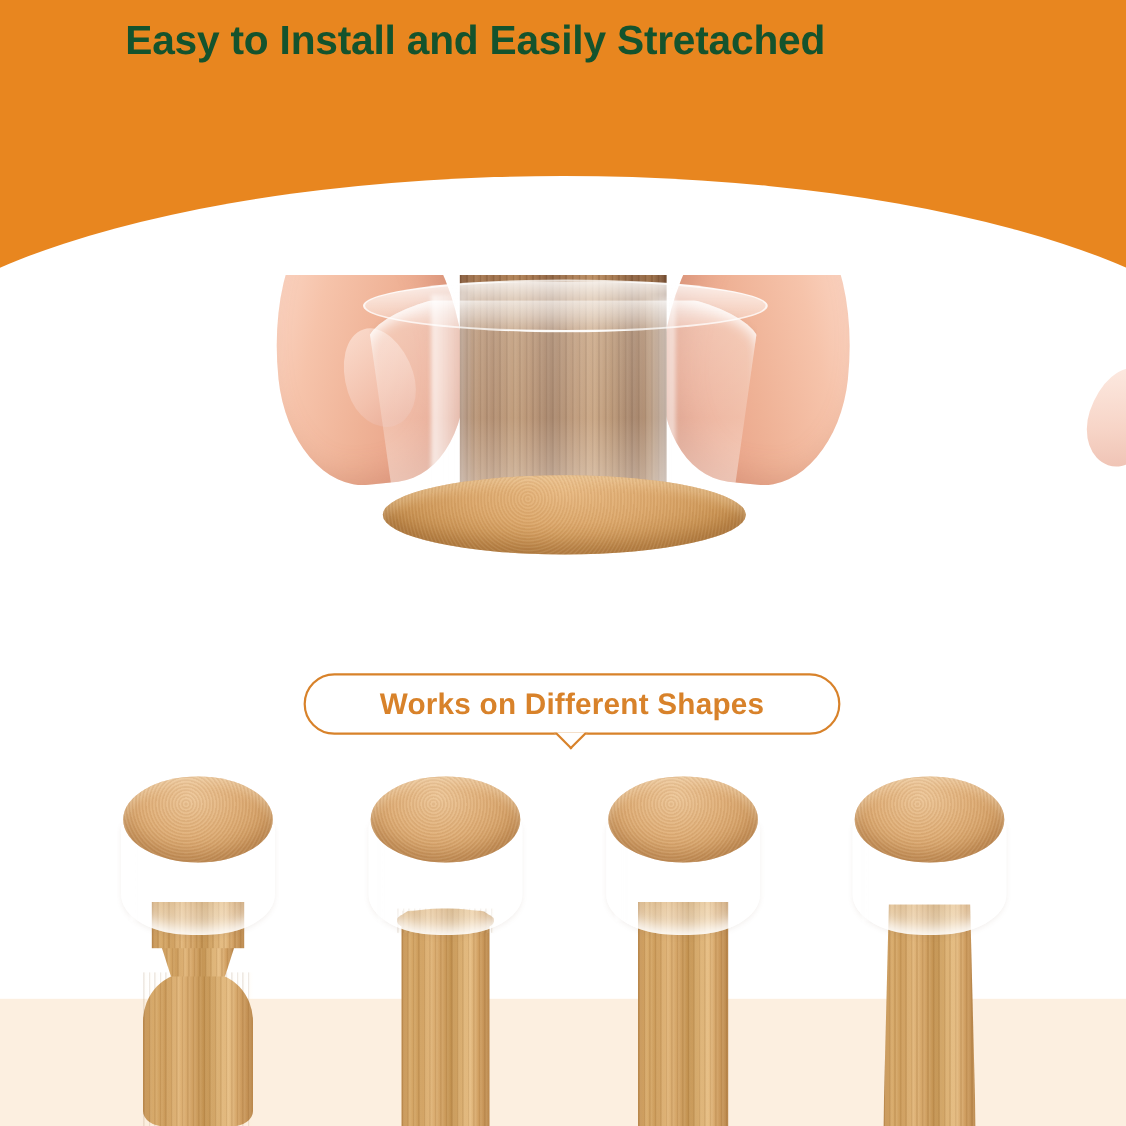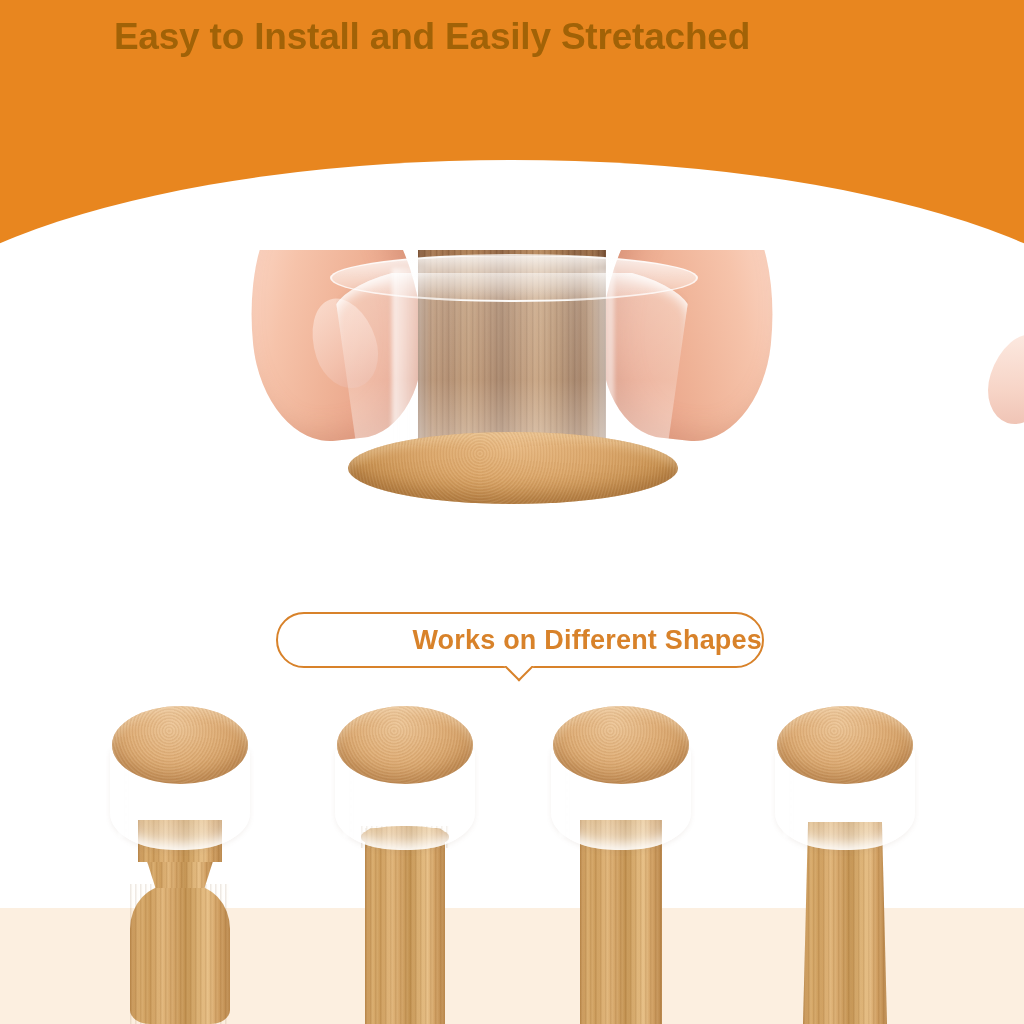--- a/index.html
+++ b/index.html
@@ -12,21 +12,21 @@
   
   .banner{position:absolute;left:0;top:0;width:1024px;height:250px;overflow:hidden;z-index:5;}
   .banner-fill{position:absolute;left:0;top:0;width:1024px;height:250px;background:#E8861F;}
   
   .banner-cut{
     position:absolute;left:-130px;top:160px;width:1284px;height:420px;
     background:#ffffff;border-radius:50%;
   }
   .banner-text{
     position:absolute;left:0;top:14px;width:864px;
-    text-align:center;color:#a16207;font-weight:bold;
+    text-align:center;color:#14532d;font-weight:bold;
     font-size:37px;line-height:45px;letter-spacing:-0.2px;z-index:3;
     pointer-events:none;
   }
   .banner-text .l2{display:block;}
 
   
   .hero{position:absolute;left:232px;top:150px;width:560px;height:370px;z-index:2;}
 
   
   .hero-leg{
@@ -110,21 +110,21 @@
     background:repeating-radial-gradient(circle at 40% 30%,
       rgba(150,95,40,.09) 0px, rgba(150,95,40,.09) 1px,
       rgba(255,235,205,.10) 2px, rgba(255,235,205,0) 3px);
   }
 
   
   .badge-wrap{position:absolute;left:276px;top:612px;width:488px;height:56px;z-index:6;}
   .badge{
     width:100%;height:100%;box-sizing:border-box;
     border:2px solid #D8822A;border-radius:28px;background:#ffffff;
-    display:flex;align-items:center;justify-content:flex-end;
+    display:flex;align-items:center;justify-content:center;
   }
   .badge span{
     color:#D8822A;font-weight:bold;font-size:27px;letter-spacing:.2px;
     white-space:nowrap;
   }
   .badge-tail{
     position:absolute;left:50%;top:54px;margin-left:-17px;
     width:34px;height:22px;overflow:hidden;
   }
   .badge-tail i{

